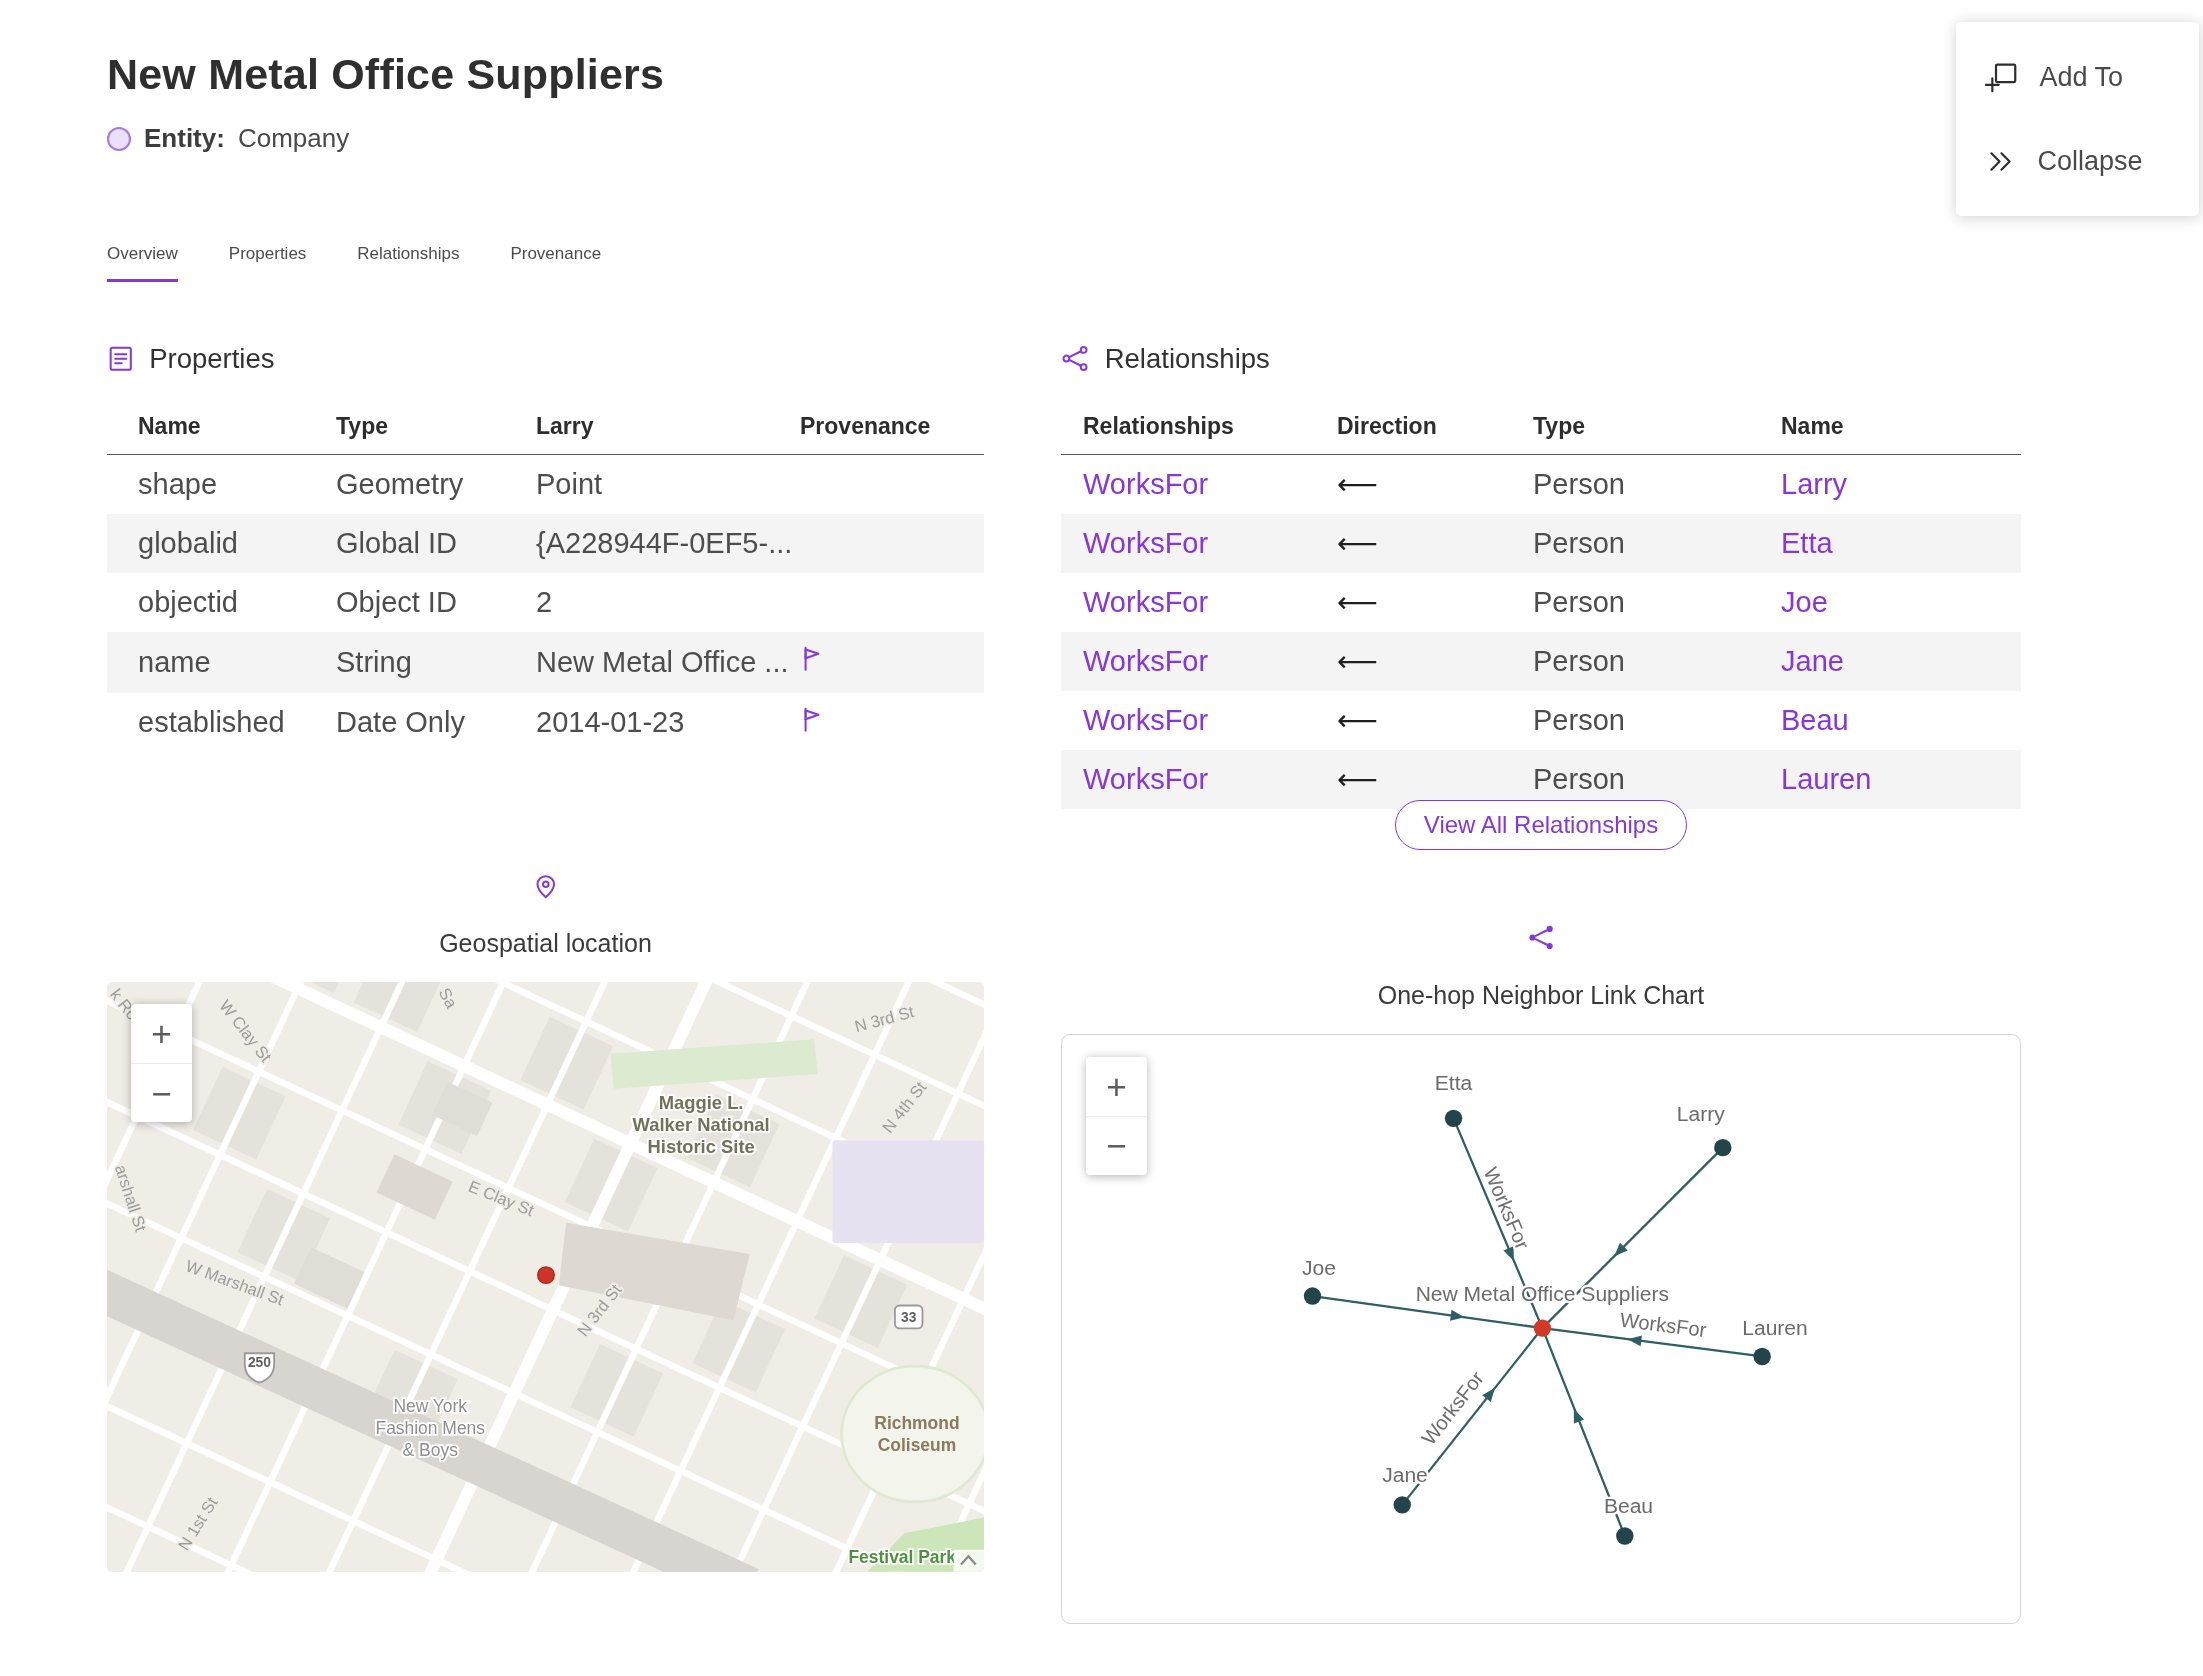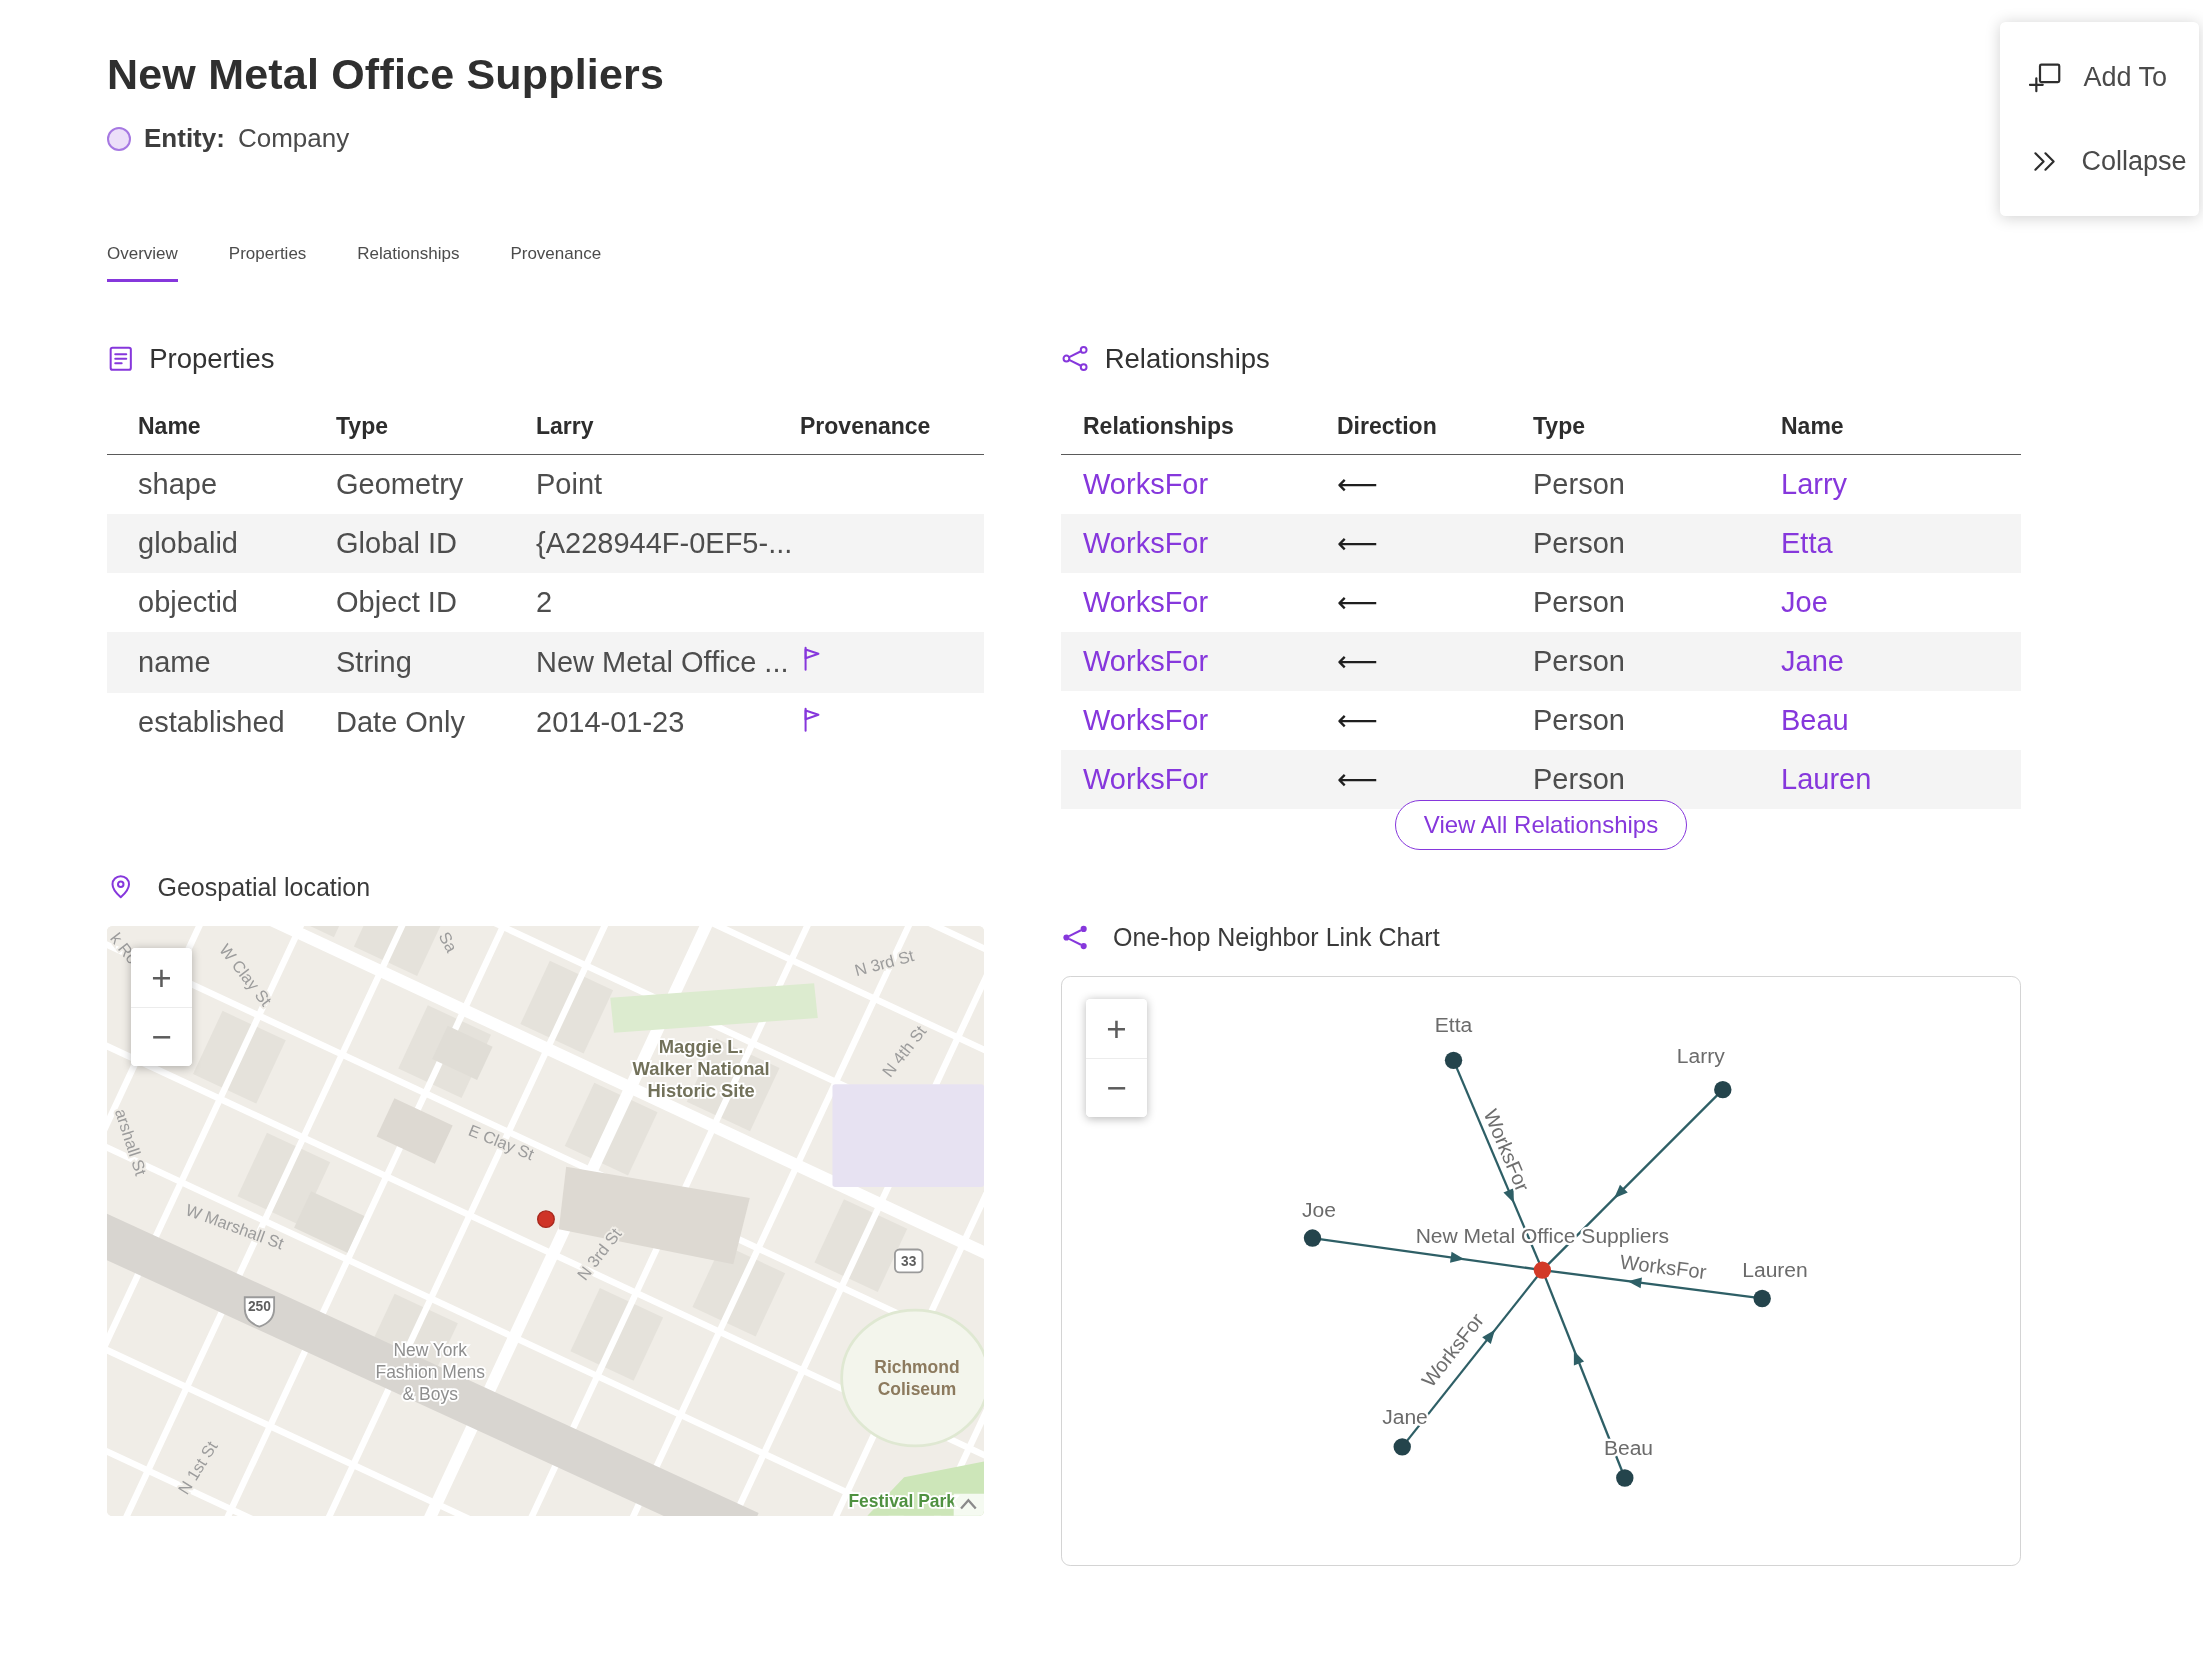--- a/index.html
+++ b/index.html
@@ -7,21 +7,21 @@
     width:2204px;height:1677px;position:relative;overflow:hidden;
     background:#ffffff;font-family:"Liberation Sans",sans-serif;color:#4a4a4a;
   }
   
   .page-title{margin:50px 0 0 107px;font-size:43px;font-weight:700;color:#2f2f2f;letter-spacing:0.2px;}
   .entity-row{display:flex;align-items:center;gap:13px;margin:24px 0 0 107px;font-size:26px;}
   .entity-dot{width:20px;height:20px;border-radius:50%;border:2.8px solid #a678e2;background:#ecdff9;display:inline-block;}
   .entity-label{font-weight:700;color:#3d3d3d;}
   .entity-value{color:#4a4a4a;}
   
-  .actions-panel{position:absolute;top:22px;right:5.5px;width:199px;background:#fff;border-radius:5.5px;
+  .actions-panel{position:absolute;top:22px;right:5.5px;width:243px;background:#fff;border-radius:5.5px;
     box-shadow:0 1.8px 14.7px rgba(0,0,0,.18);padding:13px 0;z-index:5;}
   .action-item{display:flex;align-items:center;gap:22px;height:84px;padding-left:29px;font-size:27px;color:#4a4a4a;cursor:pointer;}
   .action-item svg{flex:0 0 auto;}
   
   .tabs{display:flex;gap:51px;margin:90px 0 0 107px;}
   .tab{font-size:17px;color:#4c4c4c;padding-bottom:14.7px;cursor:pointer;}
   .tab.active{border-bottom:3.7px solid #8637dc;}
   
   .content{display:flex;gap:77px;padding:0 0 0 107px;margin-top:61px;}
   .col-left{width:877px;flex:0 0 877px;}
@@ -36,21 +36,21 @@
   tbody tr:nth-child(even) td{background:#f4f4f4;}
   .pad1-props{padding-left:31px;}
   .pad1-rel{padding-left:22px;}
   .lnk{color:#8637dc;cursor:pointer;}
   .arrow-cell{font-size:28.5px;color:#1f1f1f;}
   
   .view-all-wrap{display:flex;justify-content:center;}
   .view-all{font-family:"Liberation Sans",sans-serif;font-size:24px;color:#8637dc;background:#fff;
     border:1.8px solid #8637dc;border-radius:917px;padding:10px 27.5px;cursor:pointer;}
   
-  .geo-head{display:flex;align-items:center;gap:23px;margin:73px 0 24px 0;}
+  .geo-head{display:flex;align-items:center;gap:29px;margin:73px 0 24px 0;flex-direction:column;}
   .geo-head .title{font-size:25px;color:#3a3a3a;}
   
   .map-frame{width:877px;height:590px;border-radius:5.5px;overflow:hidden;position:relative;background:#f0ede7;}
   .chart-frame{width:958px;height:588px;border:0.9px solid #d4d4d4;border-radius:9.2px;overflow:hidden;position:relative;background:#fff;}
   .zoomctl{position:absolute;left:24px;top:22px;width:61px;background:#fff;border-radius:4.6px;
     box-shadow:0 1.8px 9.2px rgba(0,0,0,.28);z-index:4;overflow:hidden;}
   .zbtn{display:block;width:61px;height:59px;background:#fff;border:none;font-size:35px;color:#5c5c5c;
     font-family:"Liberation Sans",sans-serif;cursor:pointer;line-height:1;}
   .zbtn + .zbtn{border-top:0.9px solid #ececec;}
   

